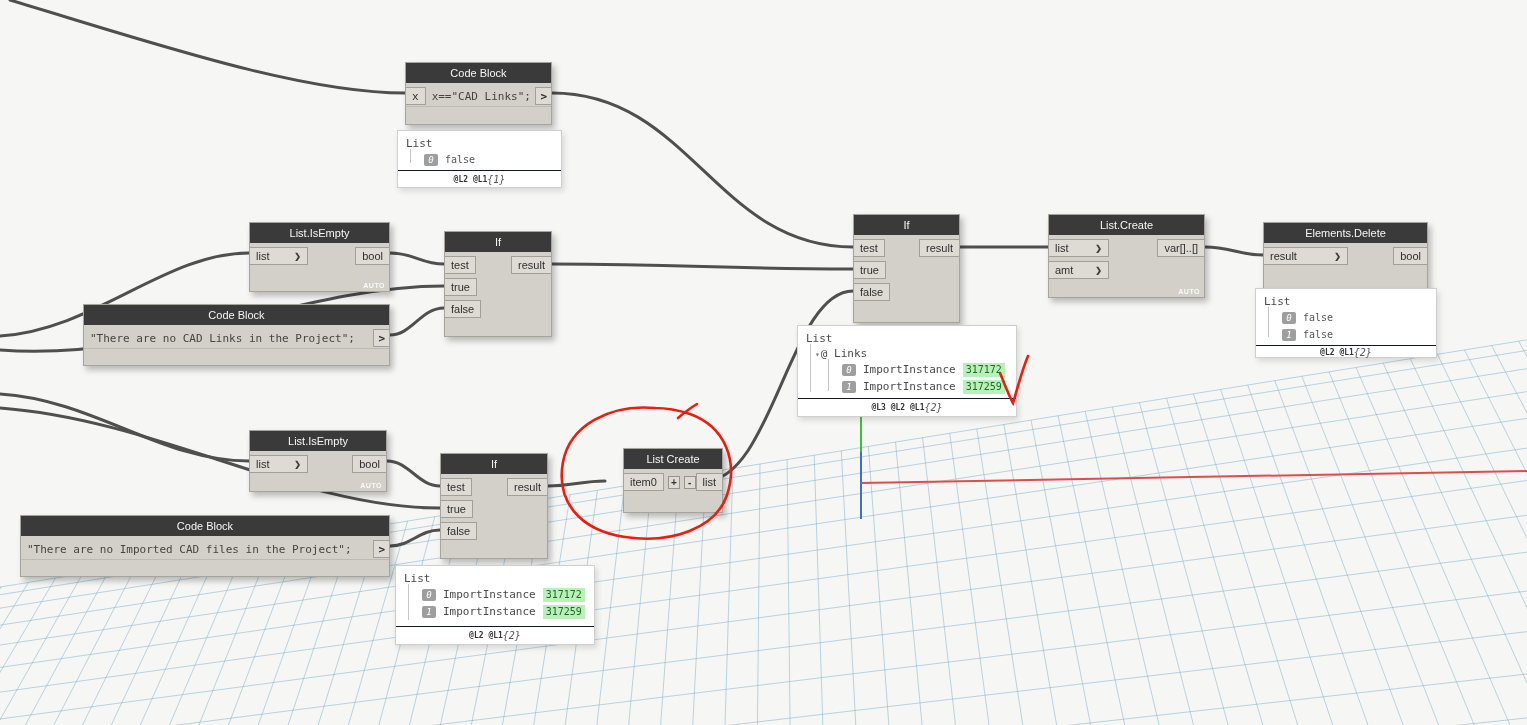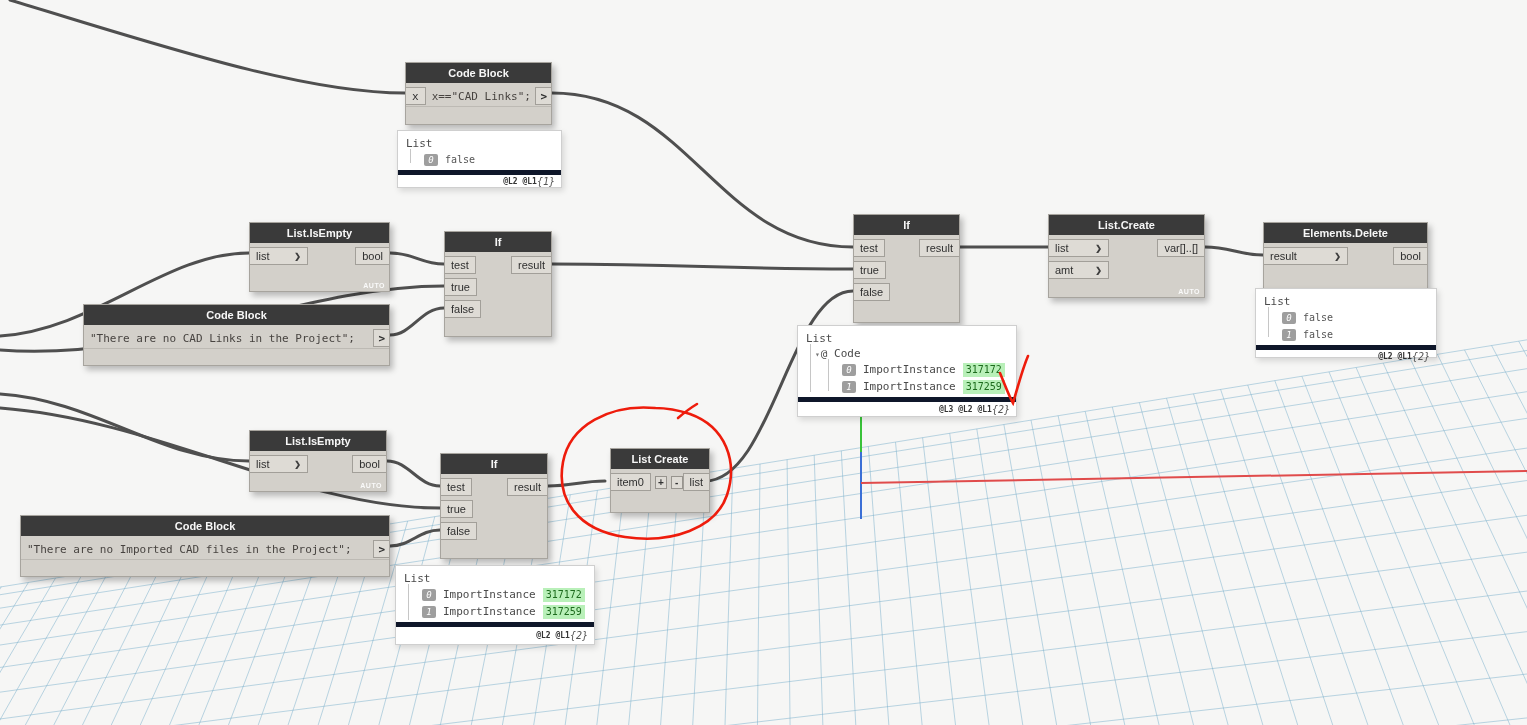--- a/index.html
+++ b/index.html
@@ -4,21 +4,21 @@
 <style>
   html,body{margin:0;padding:0;width:1527px;height:725px;overflow:hidden;
     background:#f6f6f5;font-family:"Liberation Sans",sans-serif;}
   .canvas{position:absolute;left:0;top:0;width:1527px;height:725px;}
   svg.layer{position:absolute;left:0;top:0;pointer-events:none;}
 
   
   .node{position:absolute;background:#d3d0ca;border:1px solid #a7a49e;
     box-shadow:3px 4px 6px rgba(0,0,0,.25);box-sizing:border-box;}
   .node-header{height:20px;line-height:20px;background:#3a3a3a;color:#f7f7f7;
-    font-size:11px;font-weight:bold;text-align:center;white-space:nowrap;overflow:hidden;}
+    font-size:11px;font-weight:normal;text-align:center;white-space:nowrap;overflow:hidden;}
   .node-body{position:relative;padding-top:3px;}
   .prow{display:flex;align-items:center;height:20px;margin-bottom:2px;}
   .pin,.pout{background:#dedbd5;border:1px solid #a29f99;height:18px;line-height:17px;
     font-size:11px;color:#2f2f2f;padding:0 6px;box-sizing:border-box;display:inline-flex;
     align-items:center;white-space:nowrap;}
   .pin{border-left:none;}
   .pout{border-right:none;margin-left:auto;}
   .haslvl{justify-content:space-between;}
   .chev{color:#3d3d3d;font-size:8px;font-weight:bold;margin-left:12px;}
   .mono{font-family:"DejaVu Sans Mono",monospace;}
@@ -39,21 +39,21 @@
   .bubble-body{flex:1;padding:5px 8px 2px 8px;position:relative;}
   .vline{position:absolute;width:1px;background:#c6c6c6;}
   .tree-root{height:15px;line-height:15px;}
   .tree-sub{height:15px;line-height:15px;margin-left:9px;color:#4a4a4a;}
   .expander{font-size:8px;color:#777;margin-right:1px;}
   .trow{display:flex;align-items:center;gap:7px;height:17px;}
   .idx{background:#9e9e9e;color:#fff;font-style:italic;font-size:9px;line-height:12px;
     padding:0 4px;border-radius:2px;min-width:6px;text-align:center;}
   .chip{background:#b9f0b9;color:#1d6b1d;padding:0 3px;font-size:10px;line-height:14px;}
   .plainval{font-size:10px;color:#555;}
-  .bubble-footer{border-top:5px solid #0f172a;display:flex;justify-content:flex-end;
+  .bubble-footer{border-top:1px solid #0f172a;display:flex;justify-content:center;
     align-items:center;padding:1px 6px;height:15px;}
   .levels{font-weight:bold;color:#333;font-size:8px;}
   .count{font-style:italic;color:#555;font-size:10px;}
 
   
   .wire{fill:none;stroke:#4f4f4f;stroke-width:3;stroke-linecap:round;}
   #grid-lines line{stroke:rgba(122,176,204,.5);stroke-width:1;}
   .annot{fill:none;stroke:#ee1c0c;stroke-width:2.6;stroke-linecap:round;}
 </style>
 </head>
@@ -311,21 +311,21 @@
       </div>
       <div class="prow">
           <div class="pin">true</div>
         </div>
       <div class="prow">
           <div class="pin">false</div>
         </div>
     </div>
   </div>
 
-  <div class="node" style="left:610px;top:448px;width:100px;height:65px">
+  <div class="node" style="left:623px;top:448px;width:100px;height:65px">
     <div class="node-header">List Create</div>
     <div class="node-body">
       <div class="prow">
         <div class="pin">item0</div>
         <div class="mini">+</div>
         <div class="mini">-</div>
         <div class="pout">list</div>
       </div>
     </div>
   </div>
@@ -344,21 +344,21 @@
       <span class="count">{1}</span>
     </div>
   </div>
 
   <div class="bubble" style="left:797px;top:325px;width:220px;height:92px">
     <div class="bubble-body">
       <div class="vline" style="left:12px;top:18px;height:48px"></div>
       <div class="vline" style="left:30px;top:33px;height:32px"></div>
       <div class="tree-root">List</div>
       <div class="tree-sub">
-        <span class="expander">▾</span><span>@ Code</span>
+        <span class="expander">▾</span><span>@ Links</span>
       </div>
       <div class="trow" style="margin-left:36px">
         <span class="idx">0</span>
         <span>ImportInstance</span>
         <span class="chip">317172</span>
       </div>
       <div class="trow" style="margin-left:36px">
         <span class="idx">1</span>
         <span>ImportInstance</span>
         <span class="chip">317259</span>

